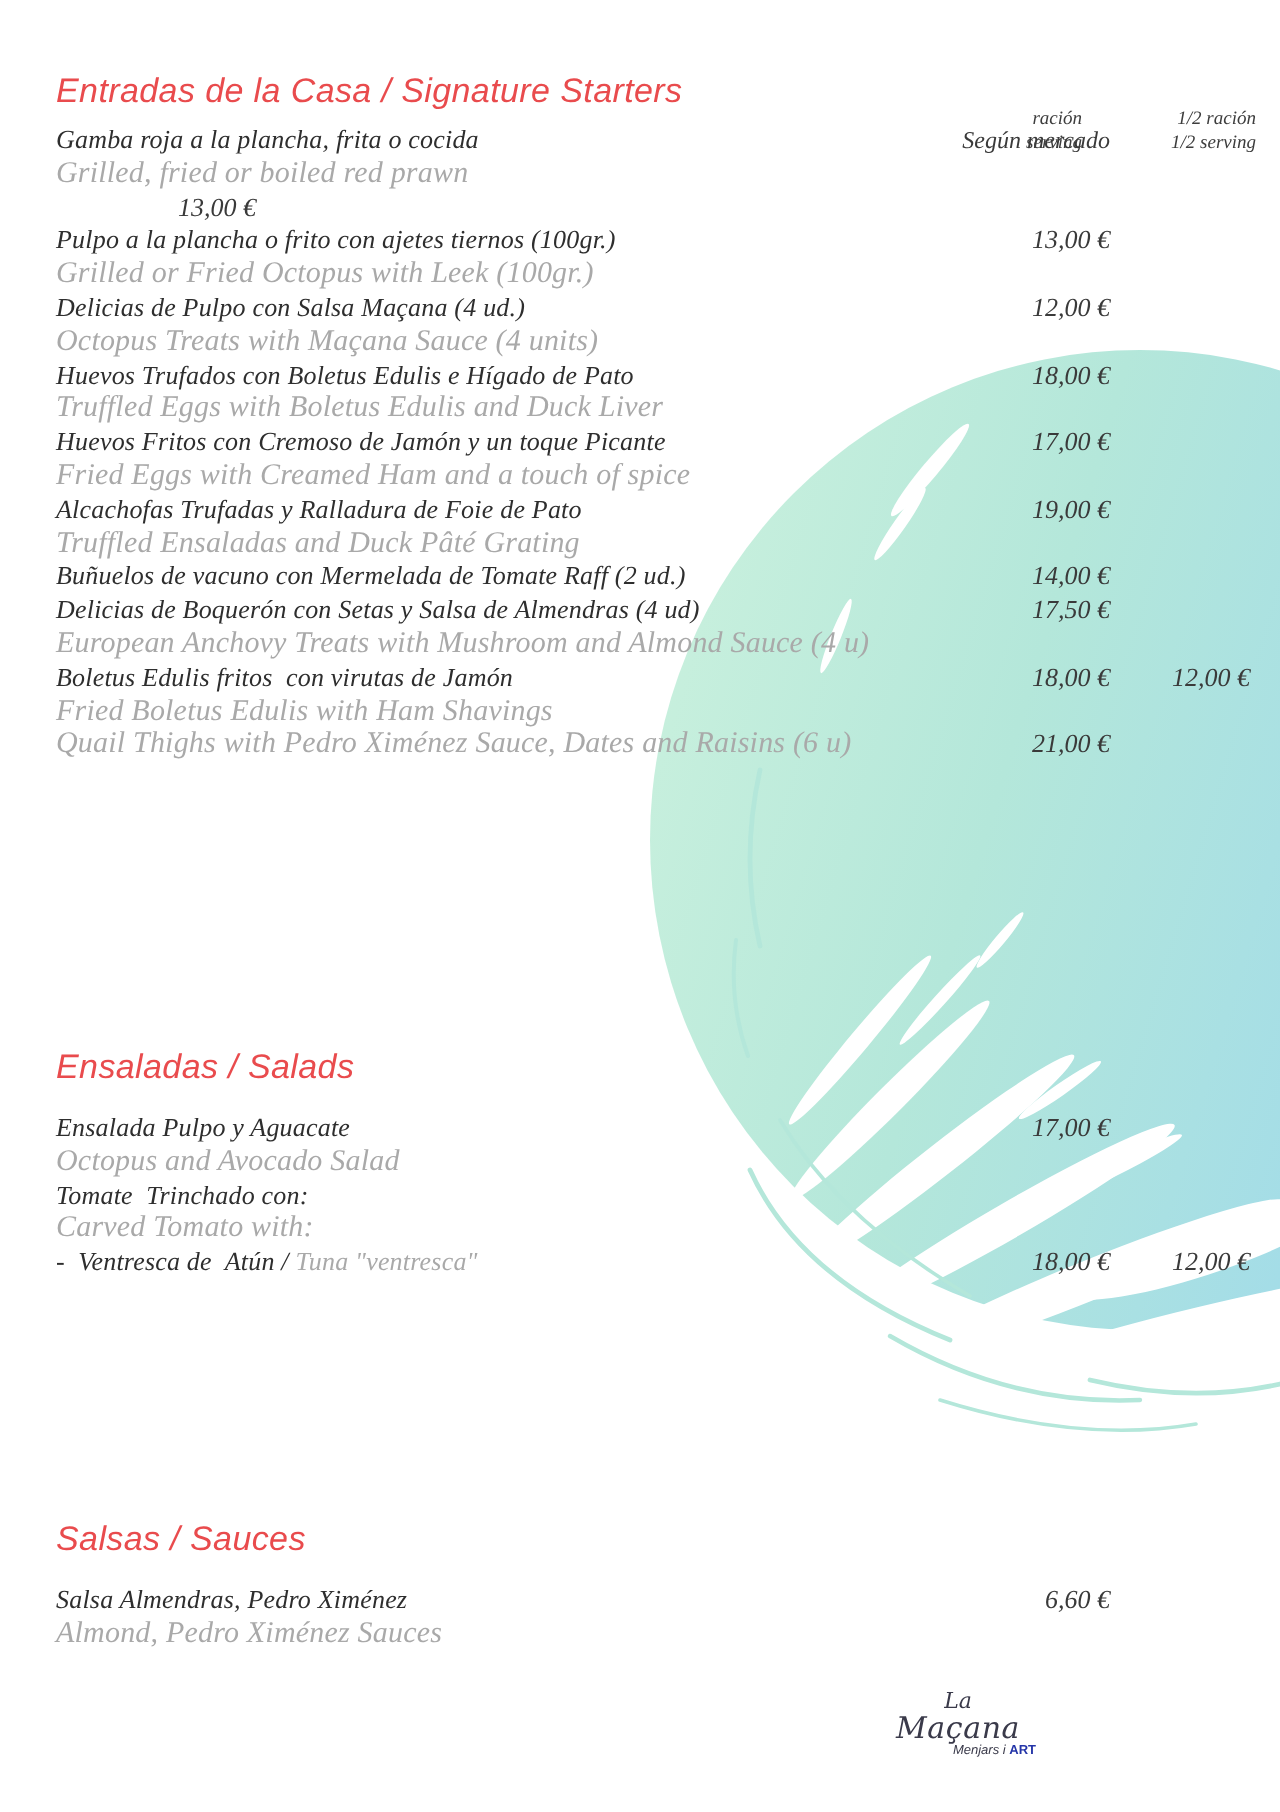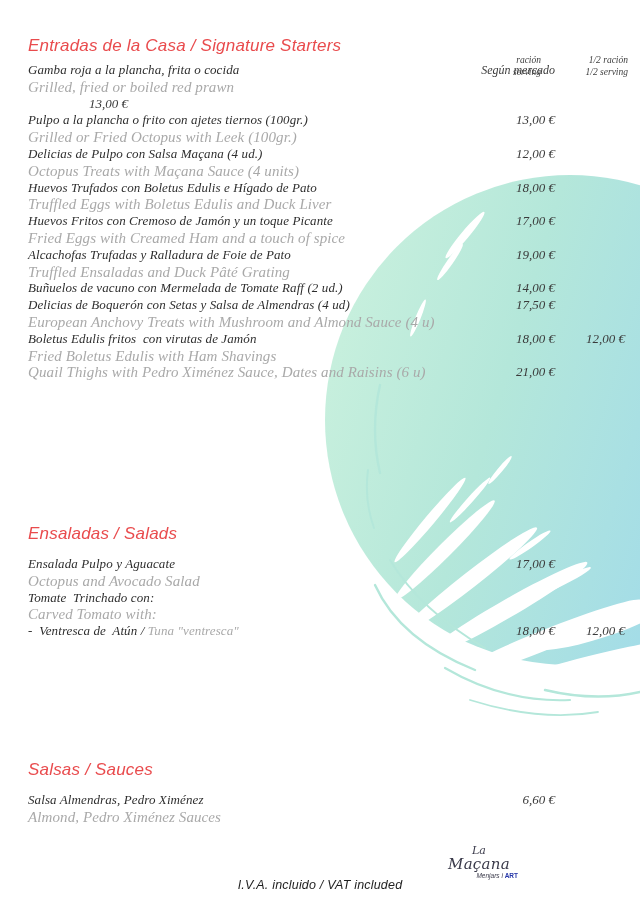--- a/index.html
+++ b/index.html
@@ -266,21 +266,20 @@
       <div class="item-name"><span class="name-main">Salsa Almendras, Pedro Ximénez</span></div>
       <div class="item-desc">Almond, Pedro Ximénez Sauces</div>
     </div>
     <div class="price full">6,60 €</div>
     <div class="price half"></div>
   </div>
 </div>
   </section>
 </div>
 
-    <div class="footer">I.V.A. incluido  / VAT included</div>
 
     <div class="logo">
       <div class="logo-la">La</div>
       <div class="logo-name">Maçana</div>
       <div class="logo-tag"><span>Menjars i</span> <span class="art">ART</span></div>
     </div>
   </div>
 </div>
 
 </body></html>

